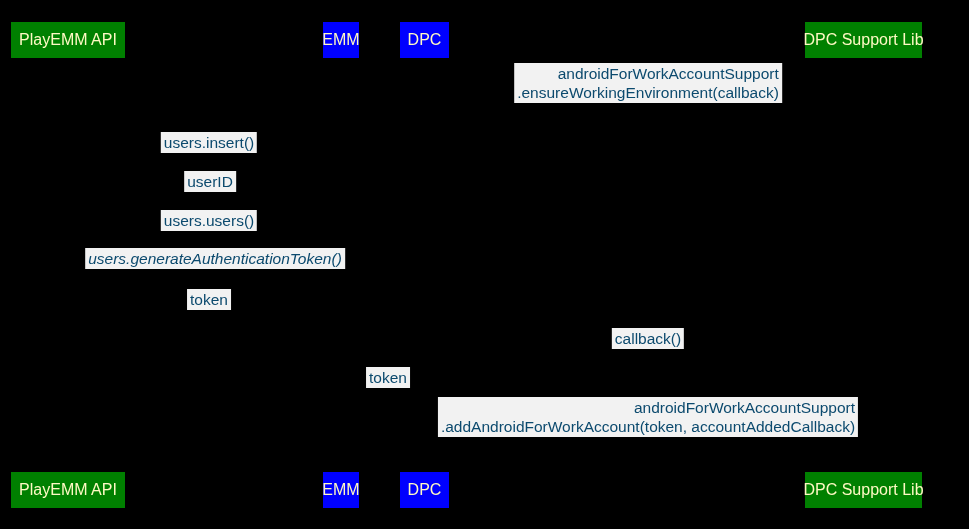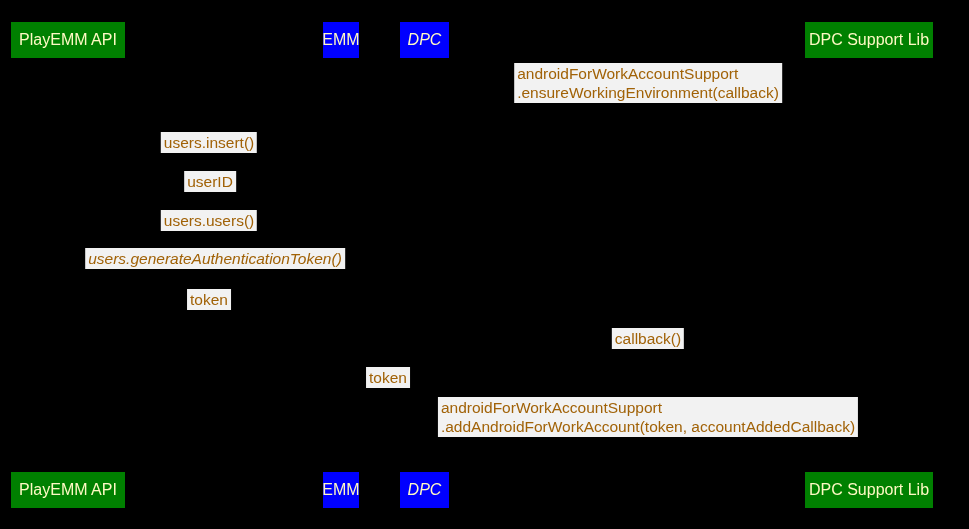--- a/index.html
+++ b/index.html
@@ -24,44 +24,44 @@
     justify-content: center;
     color: #fef9c3;
     font-size: 16px;
     white-space: nowrap;
     box-sizing: border-box;
   }
   .actor-row-top    .actor-box { top: 22px; }
   .actor-row-bottom .actor-box { top: 472px; }
   .actor-pos-0 { left: 11px;  width: 114px; }
   .actor-pos-1 { left: 323px; width: 36px; }
-  .actor-pos-2 { left: 400px; width: 49px; font-style: italic; }
-  .actor-pos-3 { left: 805px; width: 128px; }
+  .actor-pos-2 { left: 400px; width: 49px; }
+  .actor-pos-3 { left: 805px; width: 117px; }
   
   .lifeline {
     position: absolute;
     top: 58px;
     height: 414px;
     width: 1px;
     background: #000000;
   }
   .lifeline-0 { left: 68px; }
   .lifeline-1 { left: 351px; }
   .lifeline-2 { left: 424px; }
   .lifeline-3 { left: 872px; }
   
   .msg-label {
     position: absolute;
     transform: translateX(-50%);
     background: #f2f2f2;
-    color: #a16207;
+    color: #0c4a6e;
     font-size: 15.5px;
     line-height: 19px;
     padding: 1px 3px;
-    text-align: left;
+    text-align: right;
     white-space: nowrap;
   }
   .msg-line { display: block; }
   .msg-0 { left: 648px;   top: 63px; }
   .msg-1 { left: 209px;   top: 132px; }
   .msg-2 { left: 210px;   top: 171px; }
   .msg-3 { left: 209px;   top: 210px; }
   .msg-4 { left: 215px;   top: 248px; font-style: italic; }
   .msg-5 { left: 209px;   top: 289px; }
   .msg-6 { left: 648px;   top: 328px; }

